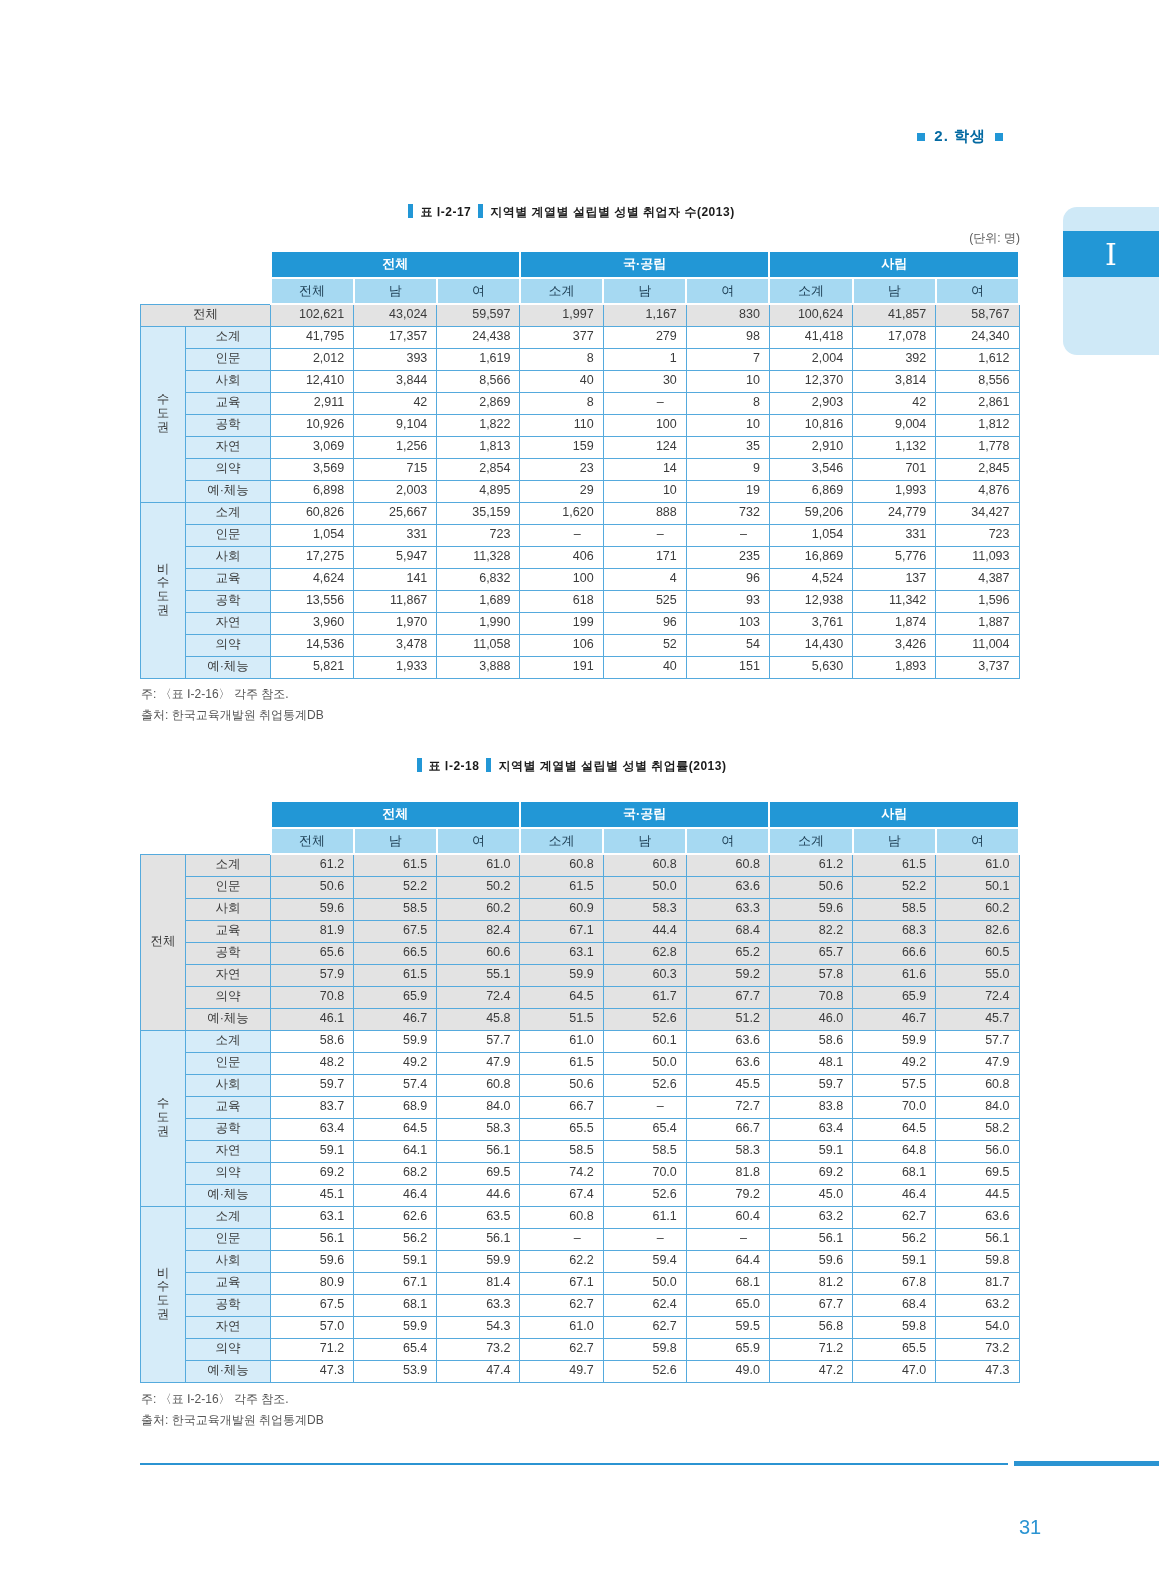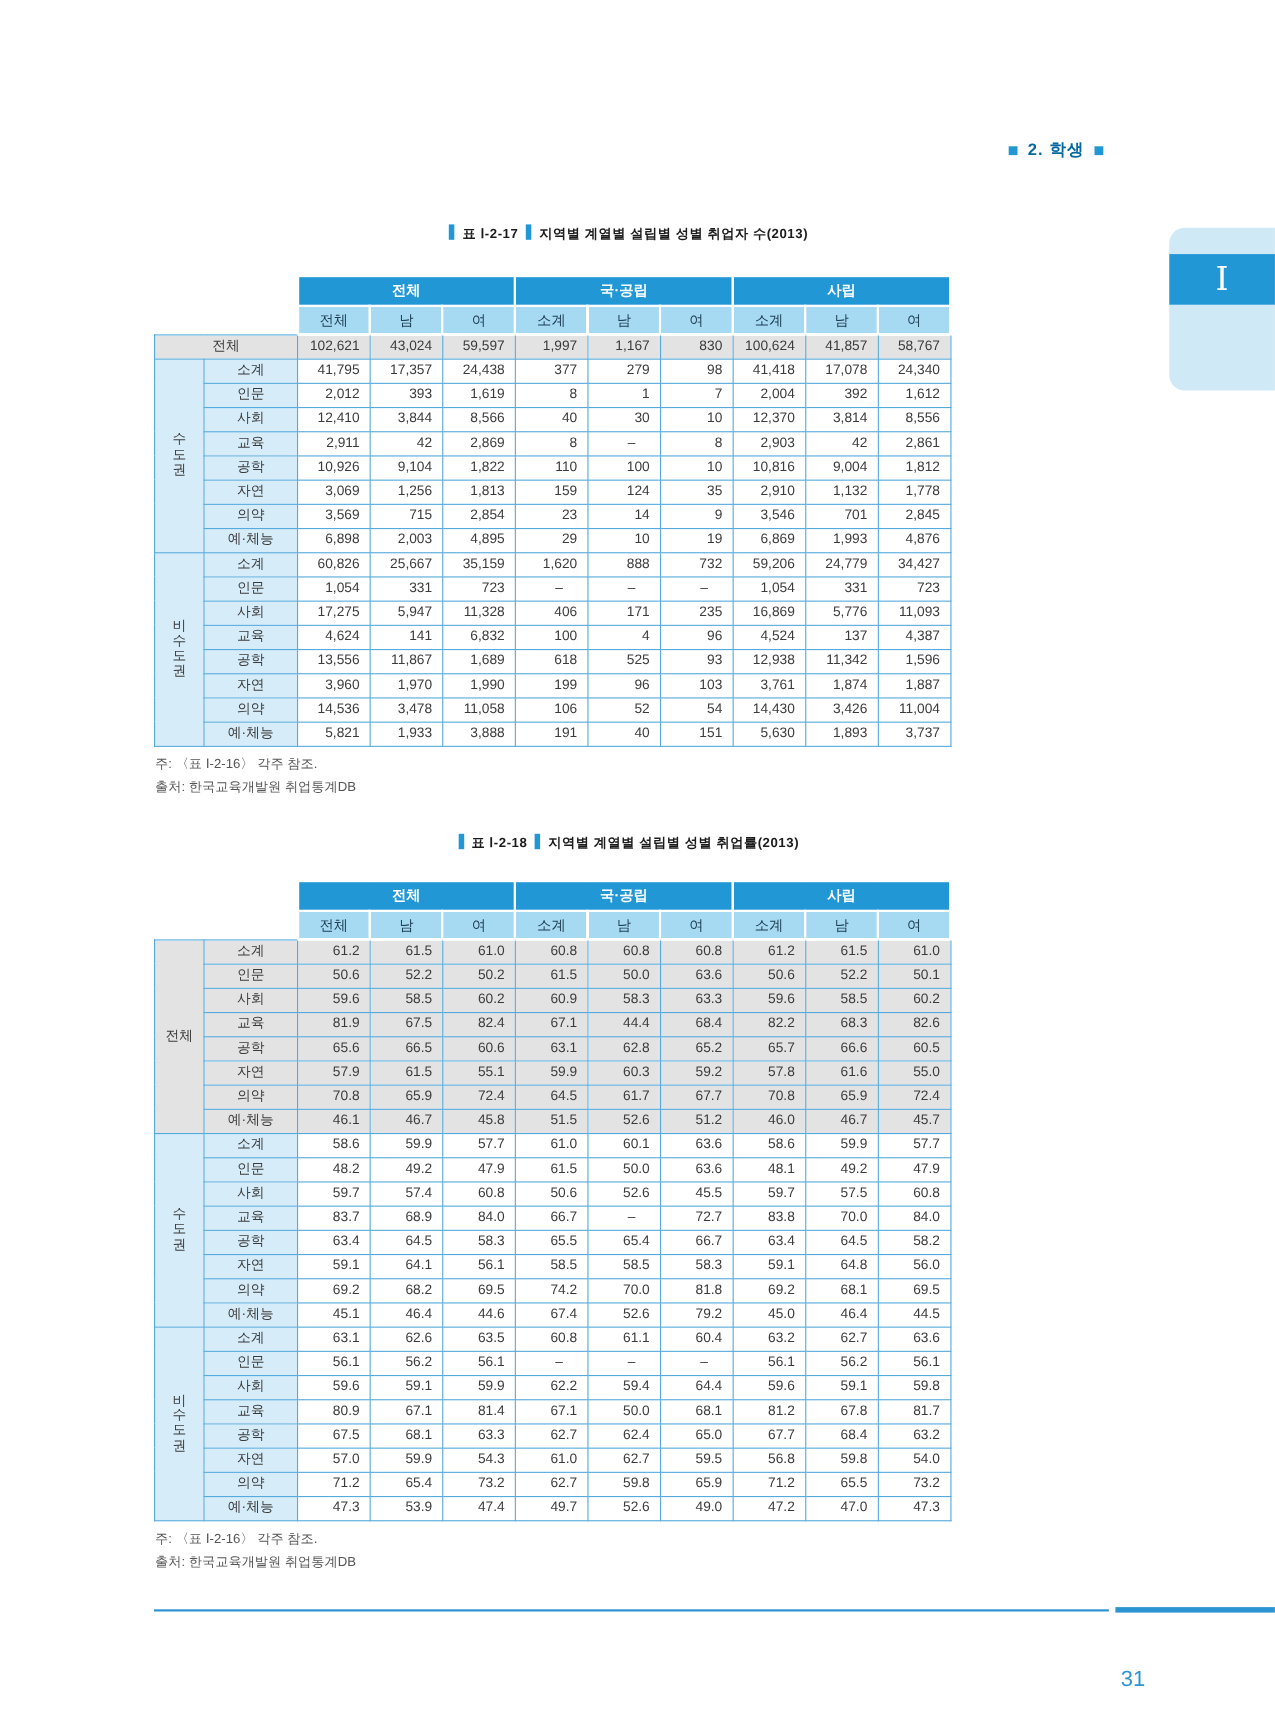--- a/index.html
+++ b/index.html
@@ -37,21 +37,21 @@
   }
   .tbar { display:inline-block; width:5px; height:14px; background:#2297d6; vertical-align:-2px; margin:0 7px; }
   .tbl-unit {
     position:absolute; left:140px; width:880px; text-align:right;
     font-size:12px; color:#5a5a5a;
   }
   .note-block { position:absolute; left:141px; font-size:12px; color:#555; line-height:1.72; }
 
   
   table.datatable {
-    position:absolute; left:140px; width:725px;
+    position:absolute; left:140px; width:880px;
     border-collapse:collapse; table-layout:fixed;
   }
   .datatable th, .datatable td {
     font-weight:normal; font-size:12.5px; color:#3b3b3b;
     height:22px; line-height:1.1; overflow:hidden;
   }
   .datatable thead th.grp {
     background:#2297d6; color:#ffffff; font-weight:bold; font-size:13px;
     height:27px; border:2px solid #ffffff;
   }
@@ -92,20 +92,21 @@
 
   <div class="side-tab">
     <div class="side-tab-band">
       <span>Ⅰ</span>
     </div>
   </div>
 
   <div class="tbl-title" style="top:204px;">
     <span class="tbar"></span><span>표 Ⅰ-2-17</span><span class="tbar"></span><span>지역별 계열별 설립별 성별 취업자 수(2013)</span>
   </div>
+  <div class="tbl-unit" style="top:230px;">(단위: 명)</div>
   <table class="datatable" style="top:250px;">
       <colgroup>
         <col style="width: 45px;">
         <col style="width: 85px;">
         <col>
         <col>
         <col>
         <col>
         <col>
         <col>

